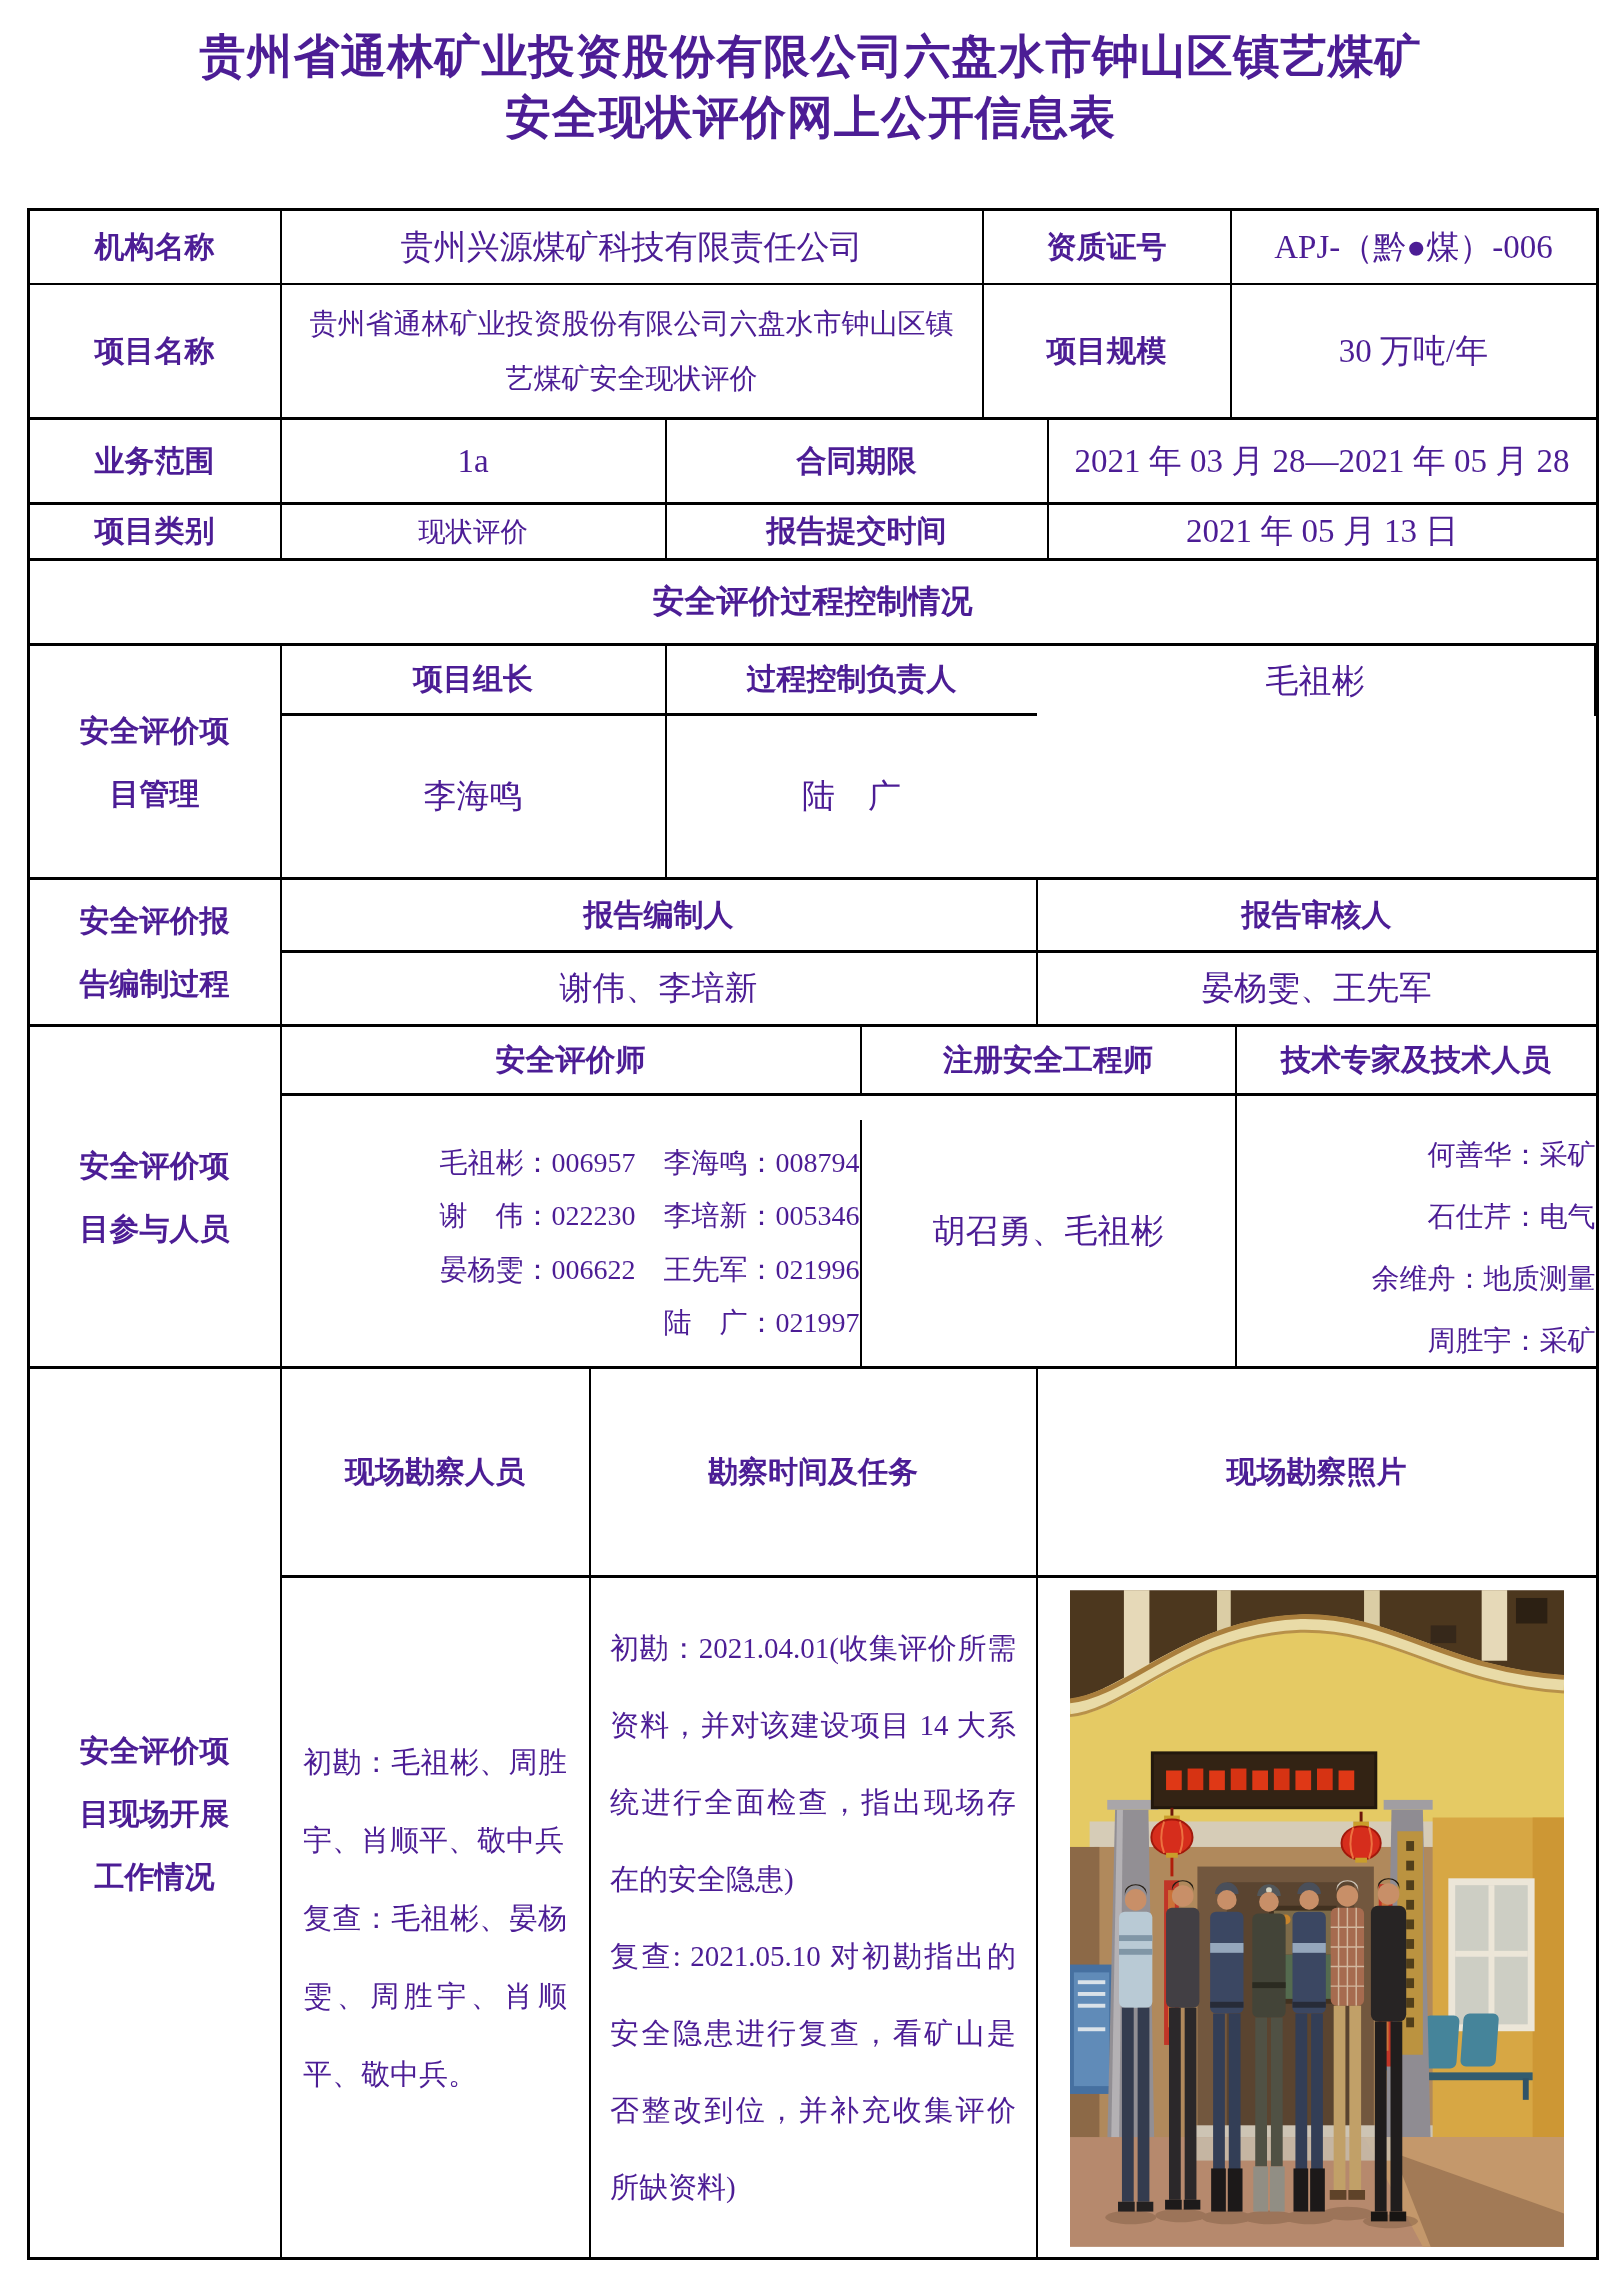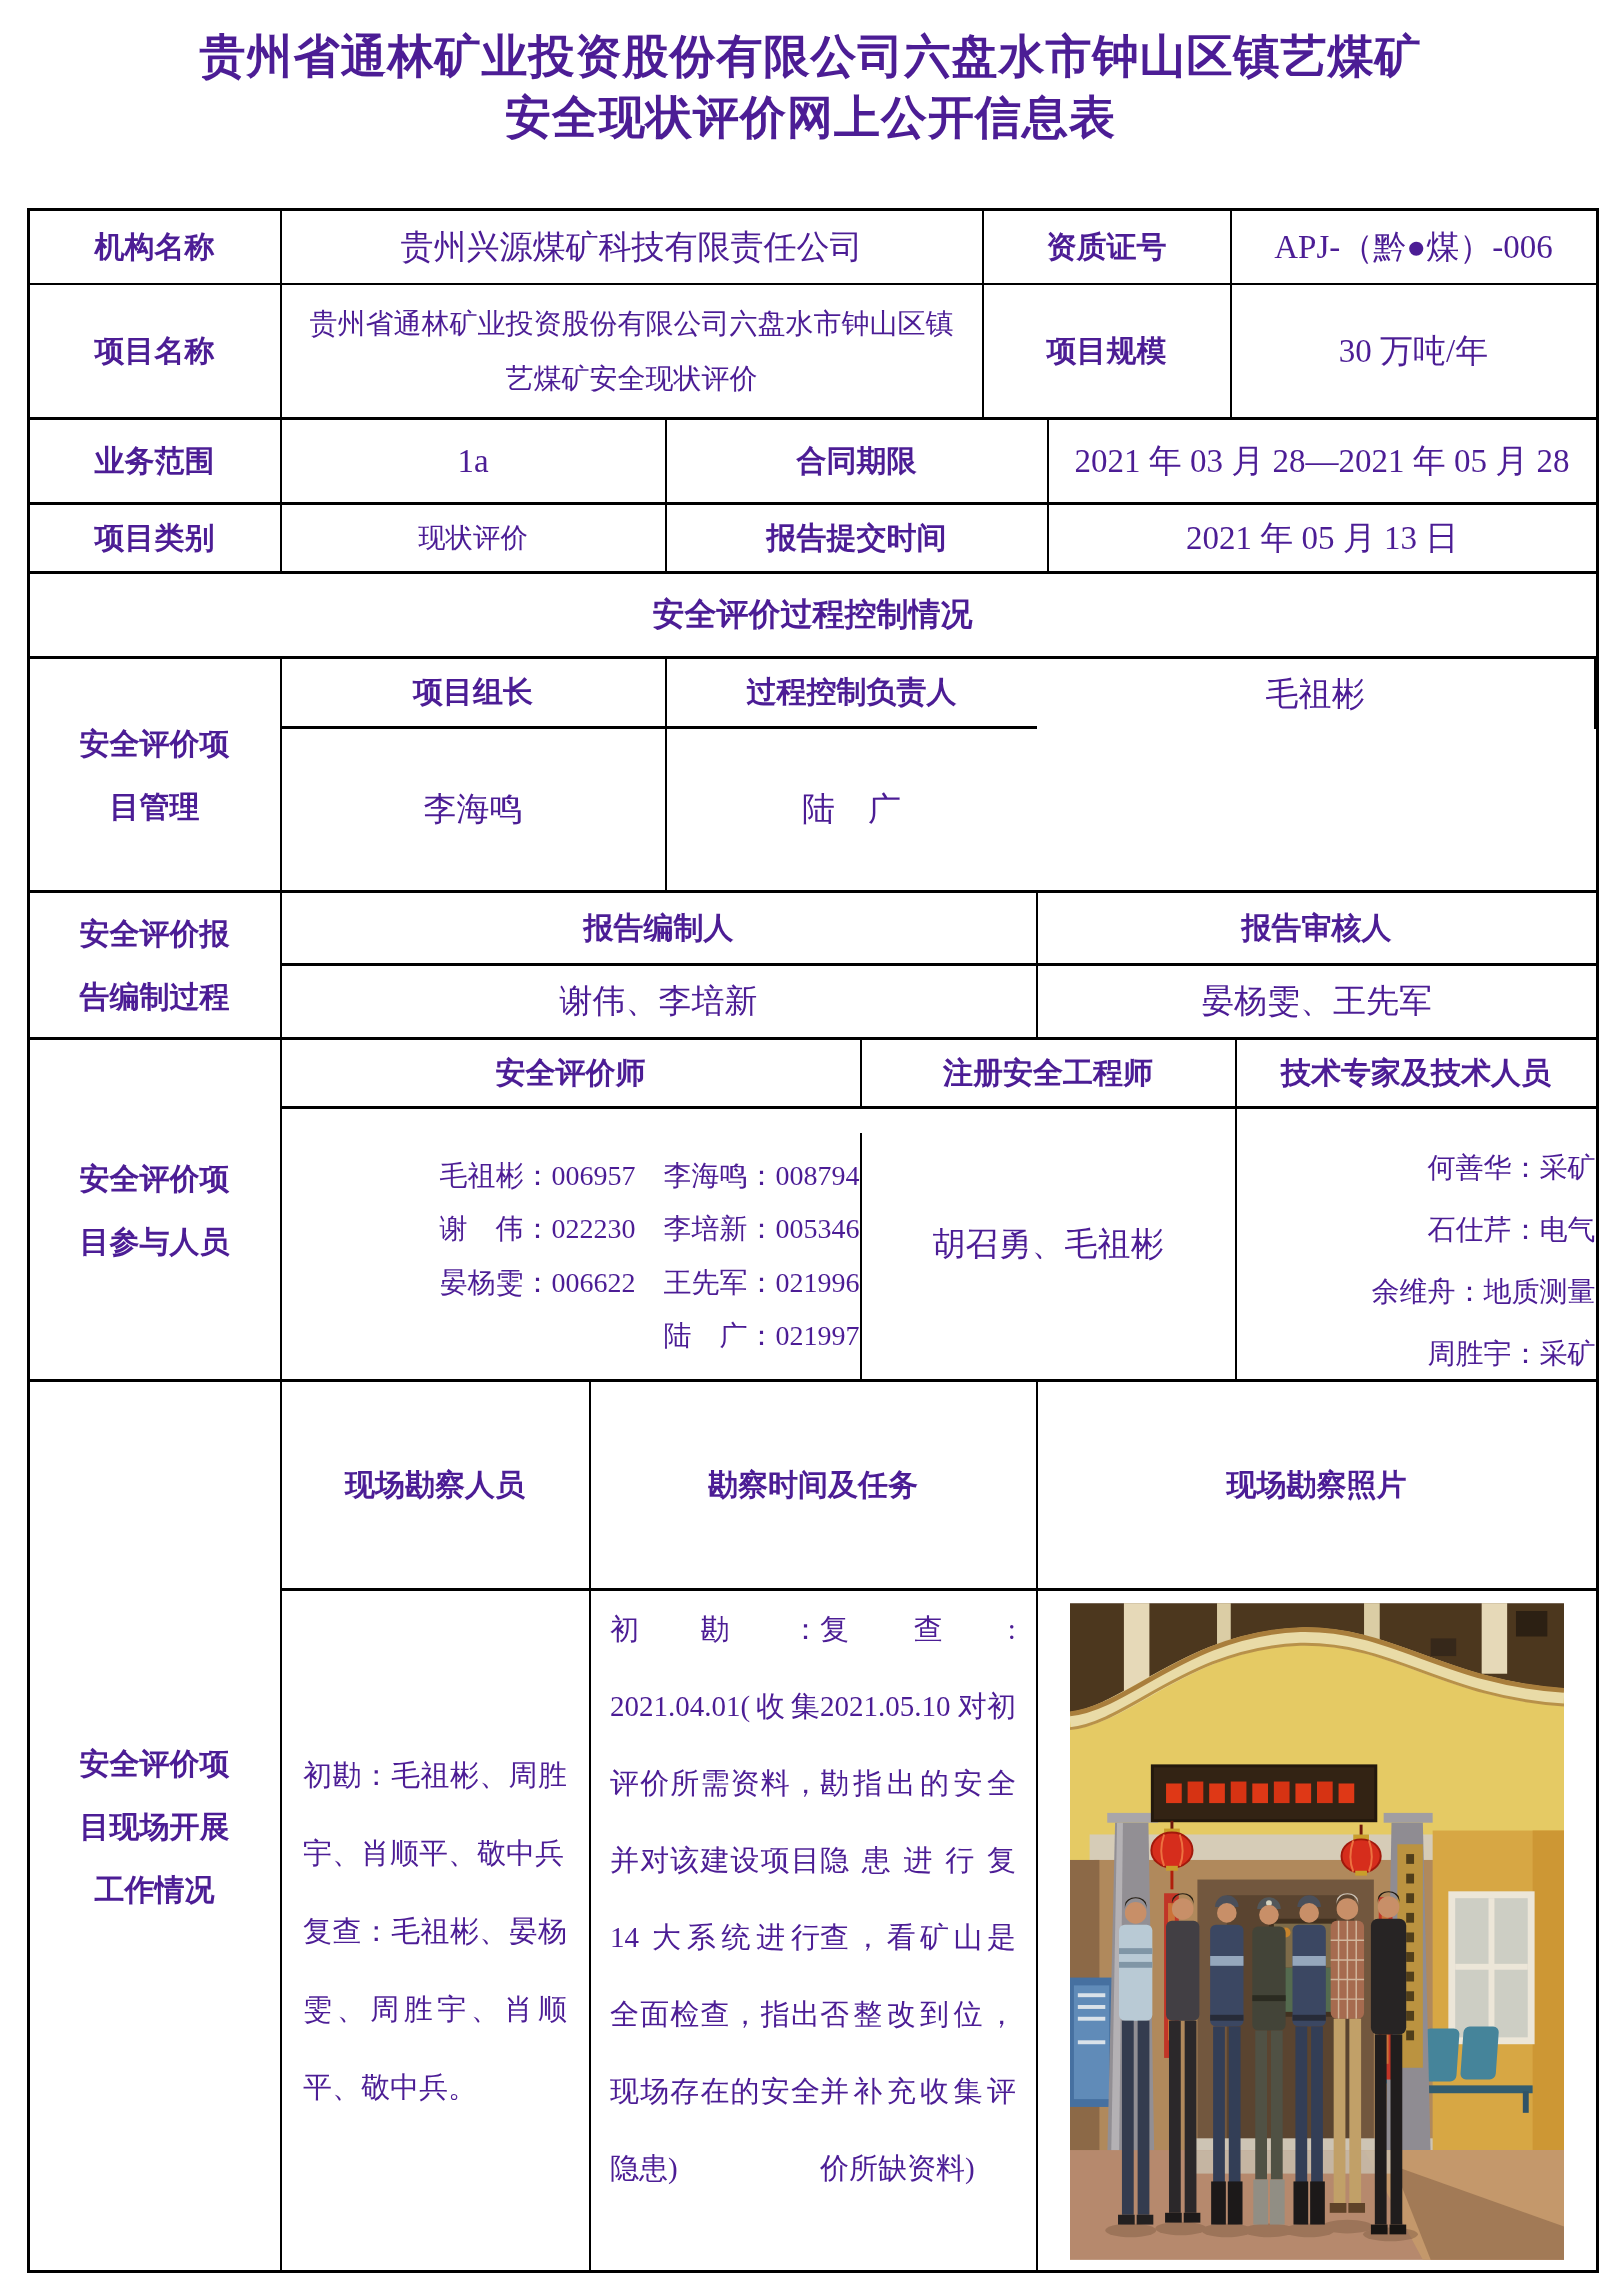--- a/index.html
+++ b/index.html
@@ -20,21 +20,21 @@
   .val2{font-size:28px;line-height:55px;padding:0 22px;}
   .banner{font-weight:bold;font-size:32px;font-family:"Liberation Sans","DejaVu Sans",sans-serif;}
   .prelines{white-space:pre-line;line-height:63px;}
   .hcell{border-bottom:3.9px solid #000;}
   .listcol{flex-direction:column;align-items:flex-end;justify-content:space-around;
            padding:15.7px 0 15.7px 25.5px;text-align:left;margin-top:24px;}
   .listcol div{font-size:28px;}
   .pblock{flex-direction:column;align-items:stretch;justify-content:center;
           padding:0 21.6px;text-align:justify;}
   .pblock div{font-size:29px;line-height:78px;text-align:justify;text-align-last:left;}
-  .tblock{align-items:stretch;justify-content:center;
+  .tblock{flex-direction:column;align-items:stretch;justify-content:center;
           padding:0 19.6px;text-align:justify;}
   .tblock div{font-size:29px;line-height:77px;text-align:justify;text-align-last:left;}
   .photo-cell{align-items:flex-start;justify-content:center;padding-top:11.8px;}
 </style>
 </head>
 <body>
 
 <div class="page">
 
   <div class="title">
@@ -58,21 +58,21 @@
       <div class="cell nbr val">30 万吨/年</div>
     </div>
 
     <div class="row bb4" style="grid-template-columns:252px 385px 382px 1fr;height:85px;">
       <div class="cell lbl">业务范围</div>
       <div class="cell val">1a</div>
       <div class="cell lbl">合同期限</div>
       <div class="cell nbr val">2021 年 03 月 28—2021 年 05 月 28</div>
     </div>
 
-    <div class="row bb4" style="grid-template-columns:252px 385px 382px 1fr;height:69px;">
+    <div class="row bb4" style="grid-template-columns:252px 385px 382px 1fr;height:56px;">
       <div class="cell lbl">项目类别</div>
       <div class="cell val" style="font-size:27.4px;">现状评价</div>
       <div class="cell lbl">报告提交时间</div>
       <div class="cell nbr val">2021 年 05 月 13 日</div>
     </div>
 
     <div class="row bb4" style="grid-template-columns:1fr;height:85px;">
       <div class="cell nbr banner">安全评价过程控制情况</div>
     </div>
 

